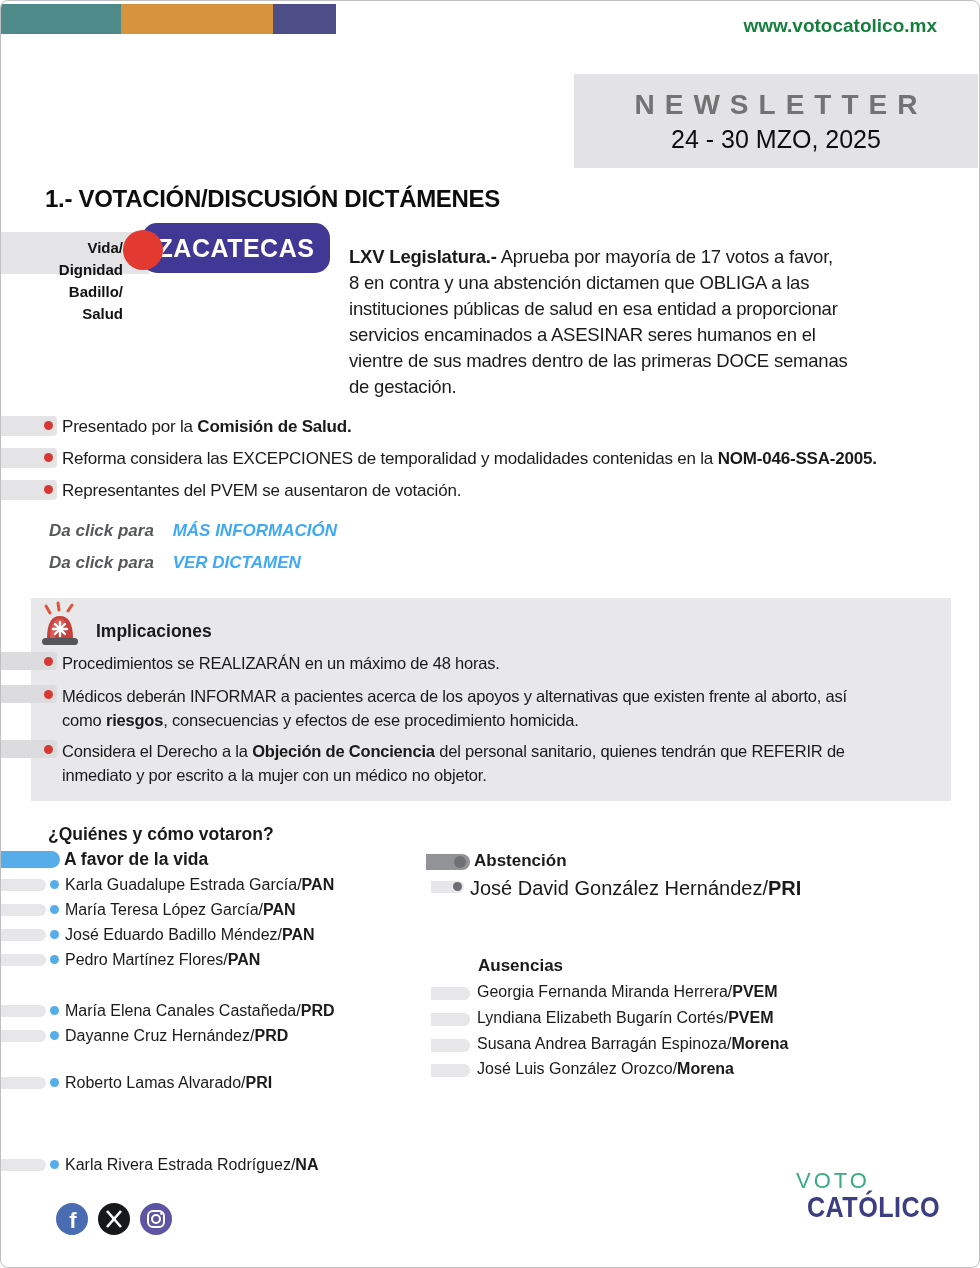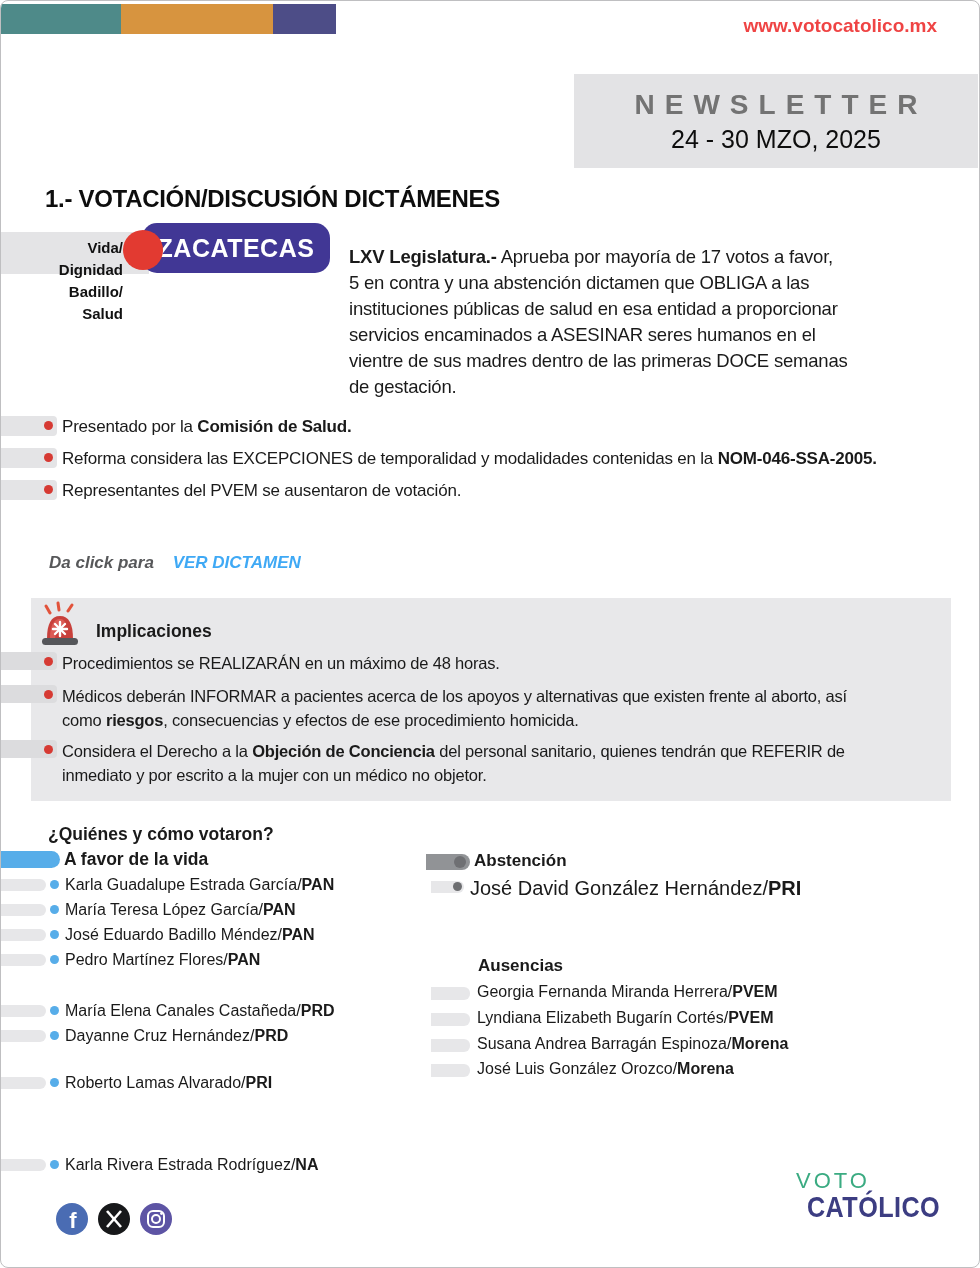--- a/index.html
+++ b/index.html
@@ -1,21 +1,21 @@
 <!DOCTYPE html>
 <html><head>
 <meta charset="utf-8">
 <style>
   html,body{margin:0;padding:0;background:#fff;}
   #page{position:relative;width:978px;height:1266px;background:#ffffff;
         border:1px solid #bfbfc1;border-radius:8px;overflow:hidden;
         font-family:"Liberation Sans", sans-serif;color:#1a1a1a;}
   .abs{position:absolute;}
   .bar{position:absolute;top:3px;height:30px;}
-  .site-url{position:absolute;top:14px;right:42px;font-size:19px;font-weight:bold;color:#ef4444;}
+  .site-url{position:absolute;top:14px;right:42px;font-size:19px;font-weight:bold;color:#15803d;}
   .news-box{position:absolute;left:573px;top:73px;width:404px;height:94px;background:#E3E3E5;
             display:flex;flex-direction:column;align-items:center;justify-content:center;}
   .news-title{font-size:28px;font-weight:bold;letter-spacing:10px;color:#737373;text-indent:10px;}
   .news-date{font-size:25px;color:#0d0d0d;margin-top:4px;}
   .section-title{position:absolute;left:44px;top:184px;font-size:24px;font-weight:bold;color:#0d0d0d;letter-spacing:-0.3px;}
   .topic-strip{position:absolute;left:0;top:231px;width:148px;height:42px;background:#E4E4E6;}
   .topic-label{position:absolute;left:18px;top:236px;width:104px;text-align:right;
                font-size:15px;font-weight:bold;line-height:22px;color:#111;}
   .topic-label span{display:block;}
   .red-circle{position:absolute;left:122px;top:229px;width:40px;height:40px;border-radius:50%;
@@ -86,21 +86,21 @@
     <span>Badillo/</span>
     <span>Salud</span>
   </div>
   <div class="red-circle"></div>
   <div class="state-pill">
     <span>ZACATECAS</span>
   </div>
 
   <div class="lead">
     <div><b>LXV Legislatura.-</b><span> Aprueba por mayoría de 17 votos a favor,</span></div>
-    <div>5 en contra y una abstención dictamen que OBLIGA a las</div>
+    <div>8 en contra y una abstención dictamen que OBLIGA a las</div>
     <div>instituciones públicas de salud en esa entidad a proporcionar</div>
     <div>servicios encaminados a ASESINAR seres humanos en el</div>
     <div>vientre de sus madres dentro de las primeras DOCE semanas</div>
     <div>de gestación.</div>
   </div>
 
   <div class="bullet-row" style="top:415px;">
     <div class="bullet-bar"></div>
     <div class="bullet-dot"></div>
     <div class="bullet-text"><span>Presentado por la </span><b>Comisión de Salud.</b><span></span></div>
@@ -109,20 +109,24 @@
     <div class="bullet-bar"></div>
     <div class="bullet-dot"></div>
     <div class="bullet-text"><span>Reforma considera las EXCEPCIONES de temporalidad y modalidades  contenidas en la </span><b>NOM-046-SSA-2005.</b><span></span></div>
   </div>
   <div class="bullet-row" style="top:479px;">
     <div class="bullet-bar"></div>
     <div class="bullet-dot"></div>
     <div class="bullet-text"><span>Representantes del PVEM se ausentaron de votación.</span><b></b><span></span></div>
   </div>
 
+  <div class="click-row" style="top:520px;">
+    <span class="click-prefix">Da click para</span>
+    <span class="click-link">MÁS INFORMACIÓN</span>
+  </div>
   <div class="click-row" style="top:552px;">
     <span class="click-prefix">Da click para</span>
     <span class="click-link">VER DICTAMEN</span>
   </div>
 
   <div class="impl-box"></div>
   <svg class="abs" style="left:36px;top:599px;" width="48" height="48" viewBox="0 0 48 48">
     <g stroke="#E2533B" stroke-width="3" stroke-linecap="round">
       <line x1="13" y1="13" x2="9" y2="6"></line>
       <line x1="22" y1="10" x2="21" y2="3"></line>

